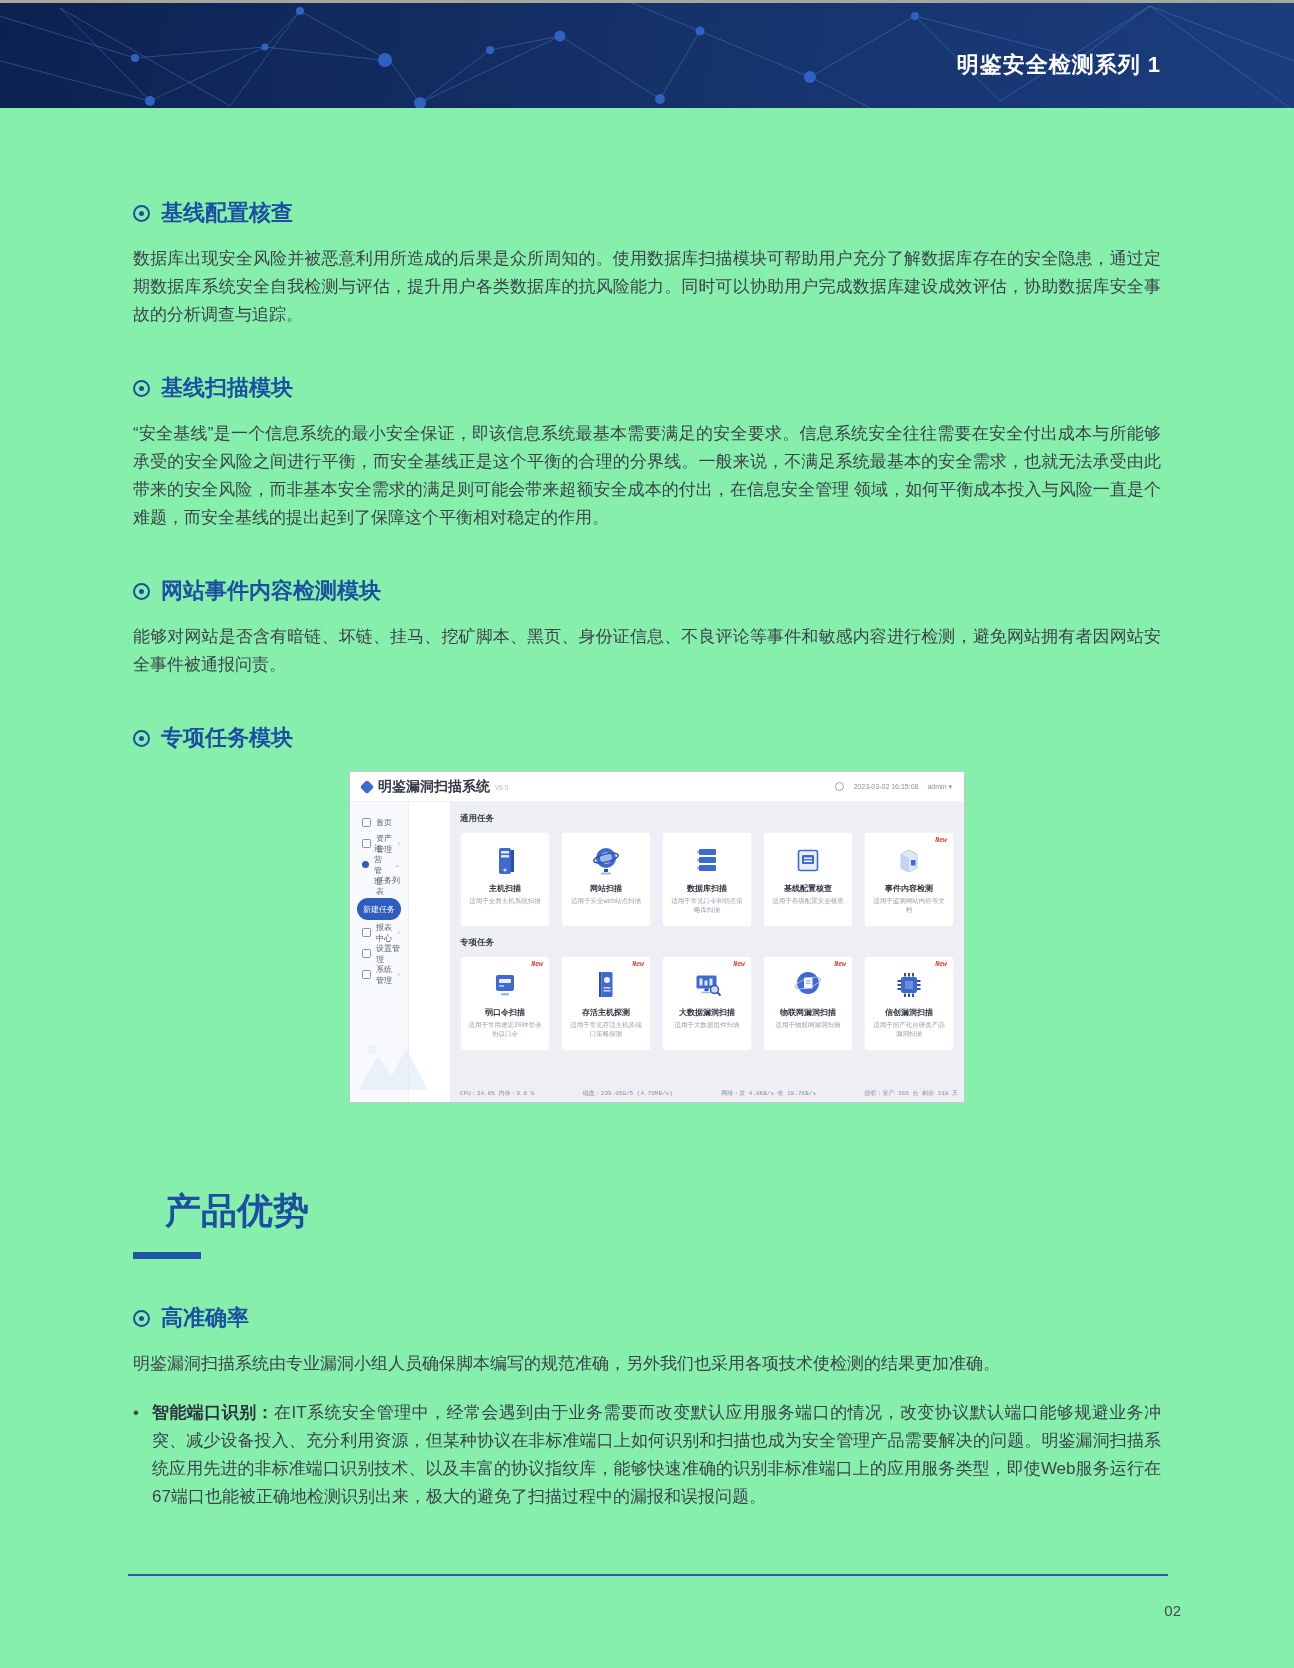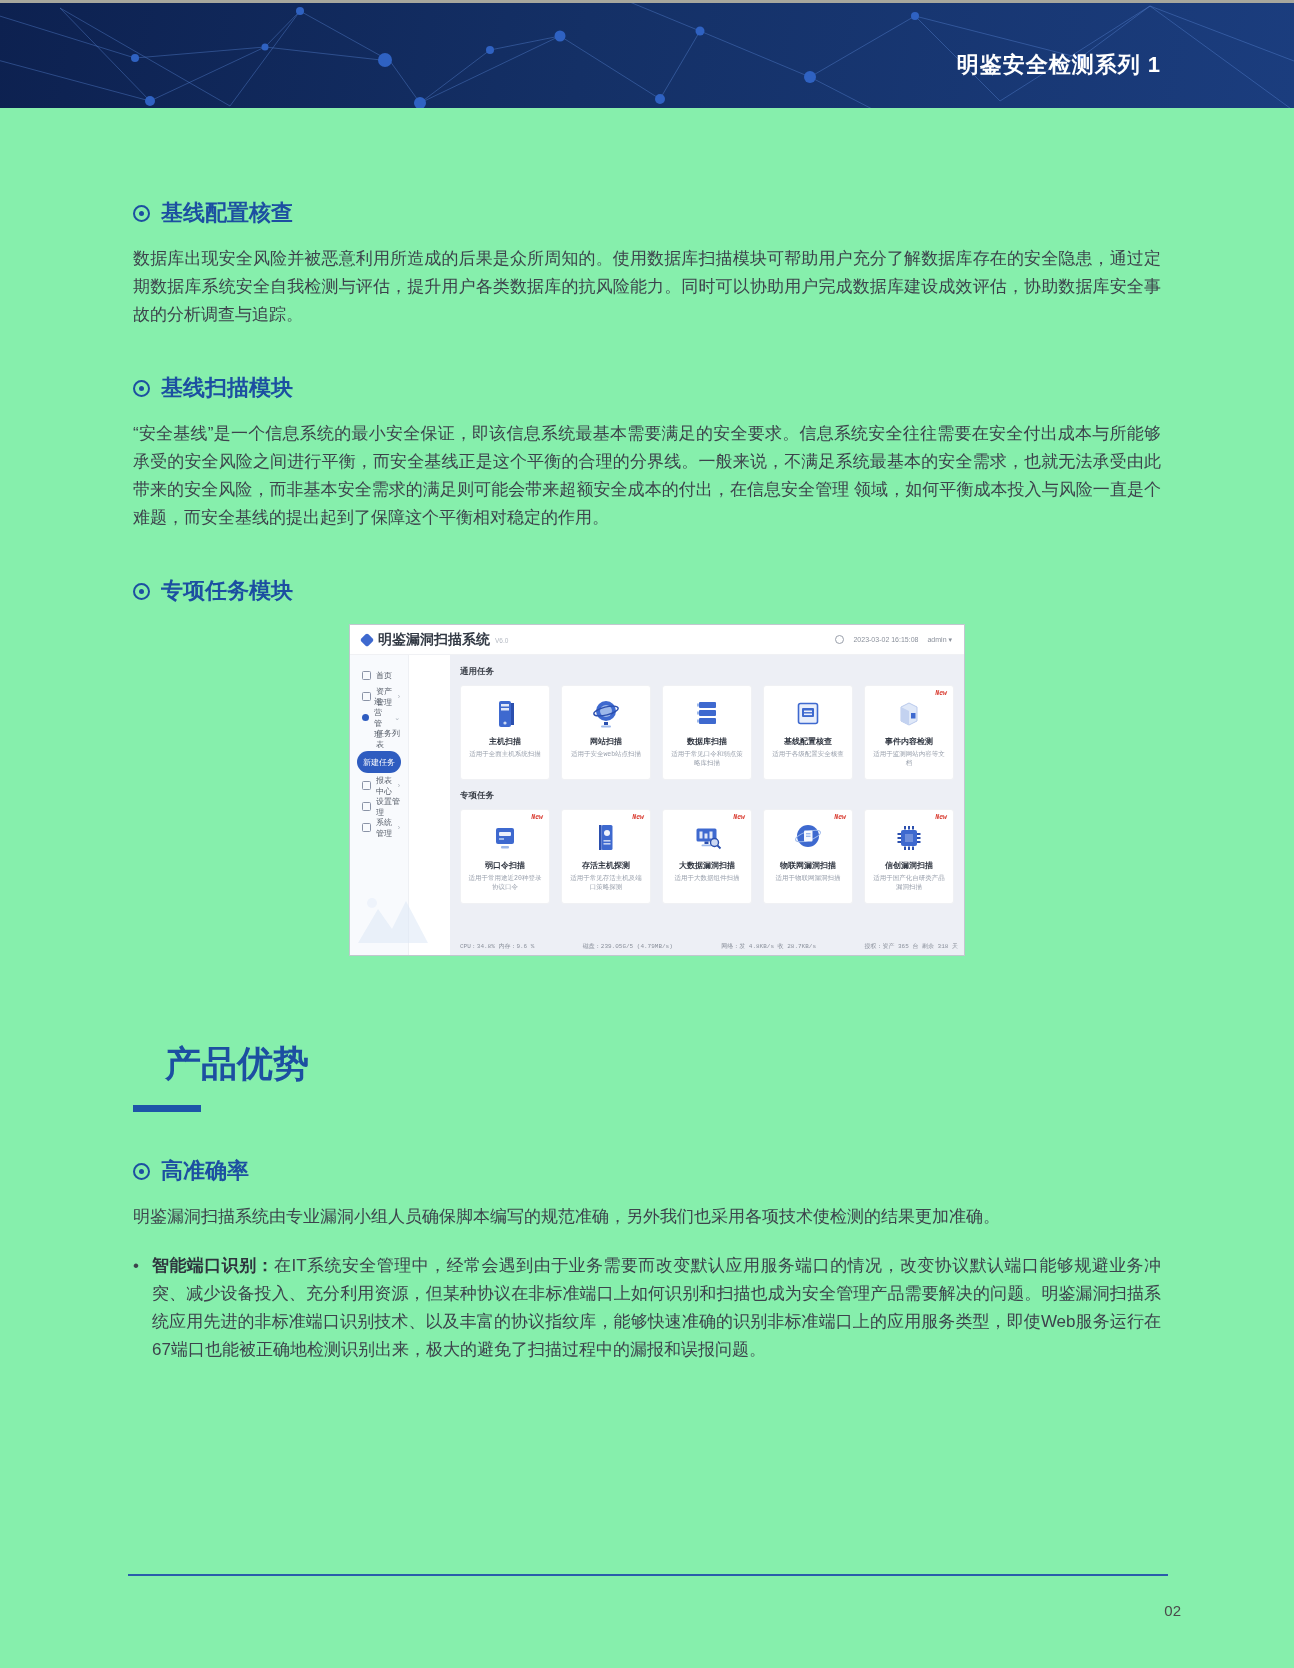--- a/index.html
+++ b/index.html
@@ -111,20 +111,29 @@
     <div class="section">
       <div class="sec-head">
         <span class="big-bullet">
             <i></i>
           </span>
         <span class="sec-title">基线扫描模块</span>
       </div>
       <p class="para">“安全基线”是一个信息系统的最小安全保证，即该信息系统最基本需要满足的安全要求。信息系统安全往往需要在安全付出成本与所能够承受的安全风险之间进行平衡，而安全基线正是这个平衡的合理的分界线。一般来说，不满足系统最基本的安全需求，也就无法承受由此带来的安全风险，而非基本安全需求的满足则可能会带来超额安全成本的付出，在信息安全管理 领域，如何平衡成本投入与风险一直是个难题，而安全基线的提出起到了保障这个平衡相对稳定的作用。</p>
     </div>
 
+    <div class="section">
+      <div class="sec-head">
+        <span class="big-bullet">
+            <i></i>
+          </span>
+        <span class="sec-title">网站事件内容检测模块</span>
+      </div>
+      <p class="para">能够对网站是否含有暗链、坏链、挂马、挖矿脚本、黑页、身份证信息、不良评论等事件和敏感内容进行检测，避免网站拥有者因网站安全事件被通报问责。</p>
+    </div>
 
     <div class="section" style="margin-bottom:0;">
       <div class="sec-head">
         <span class="big-bullet">
             <i></i>
           </span>
         <span class="sec-title">专项任务模块</span>
       </div>
     </div>
 

